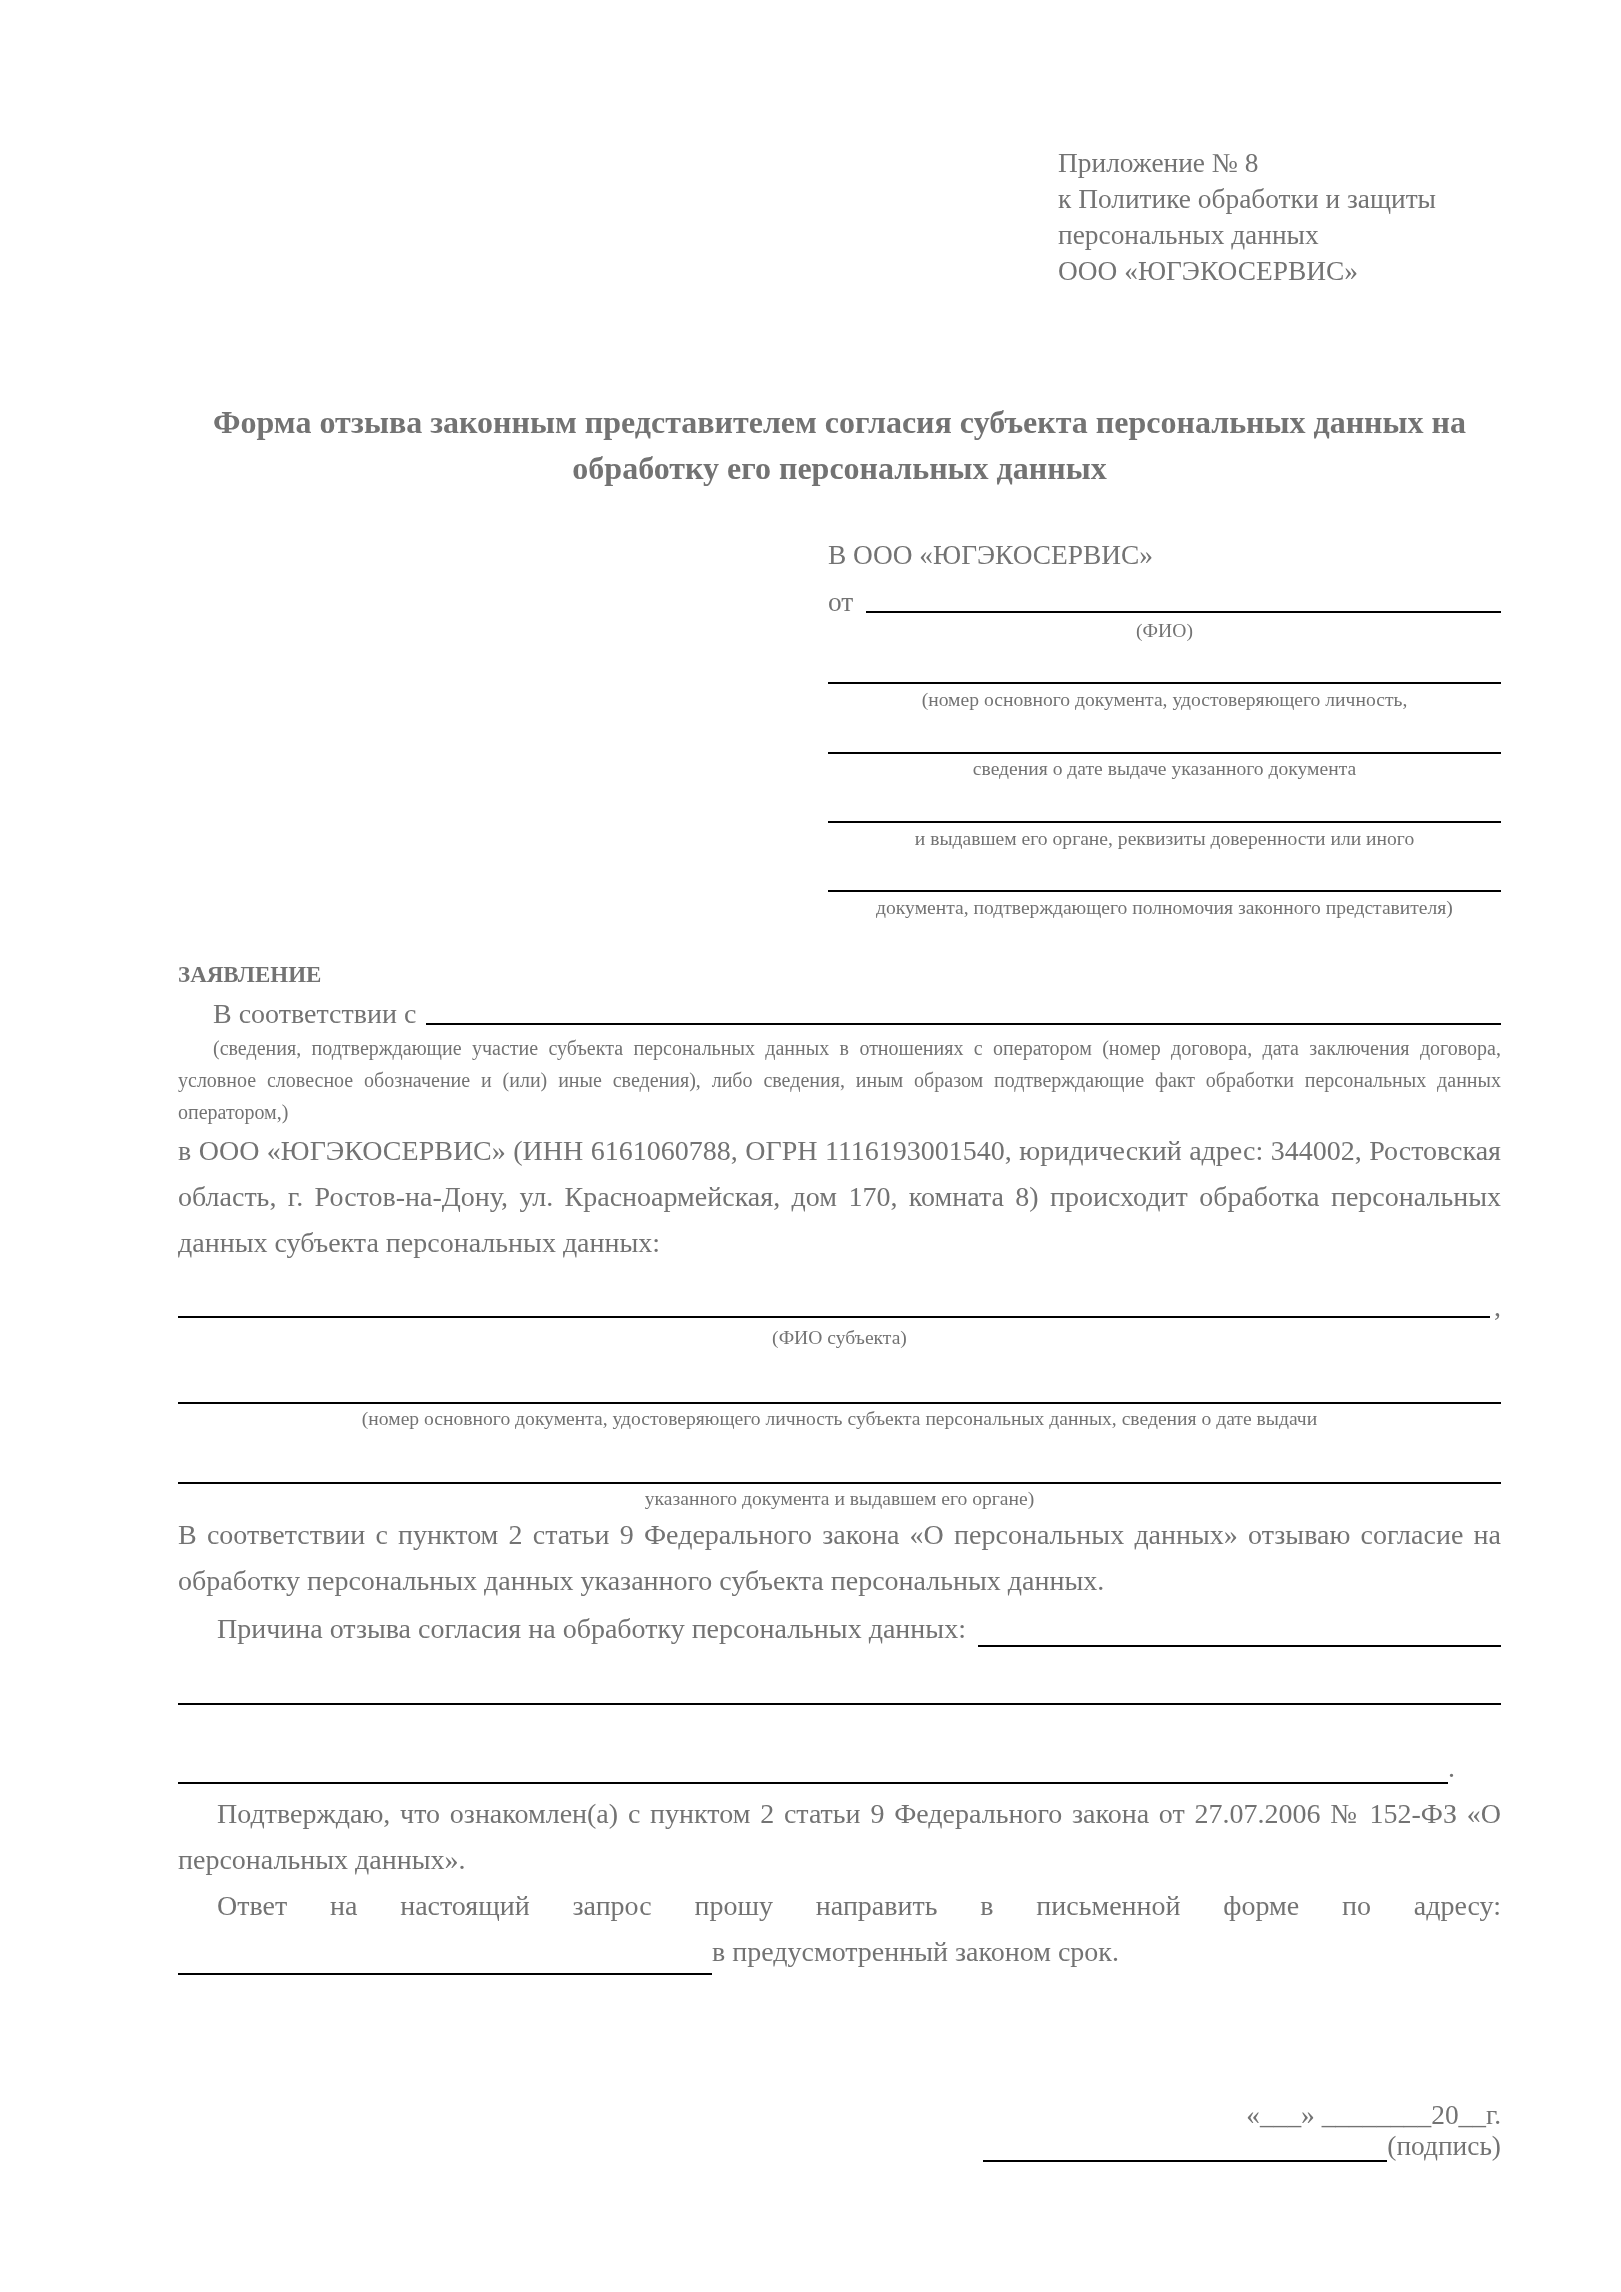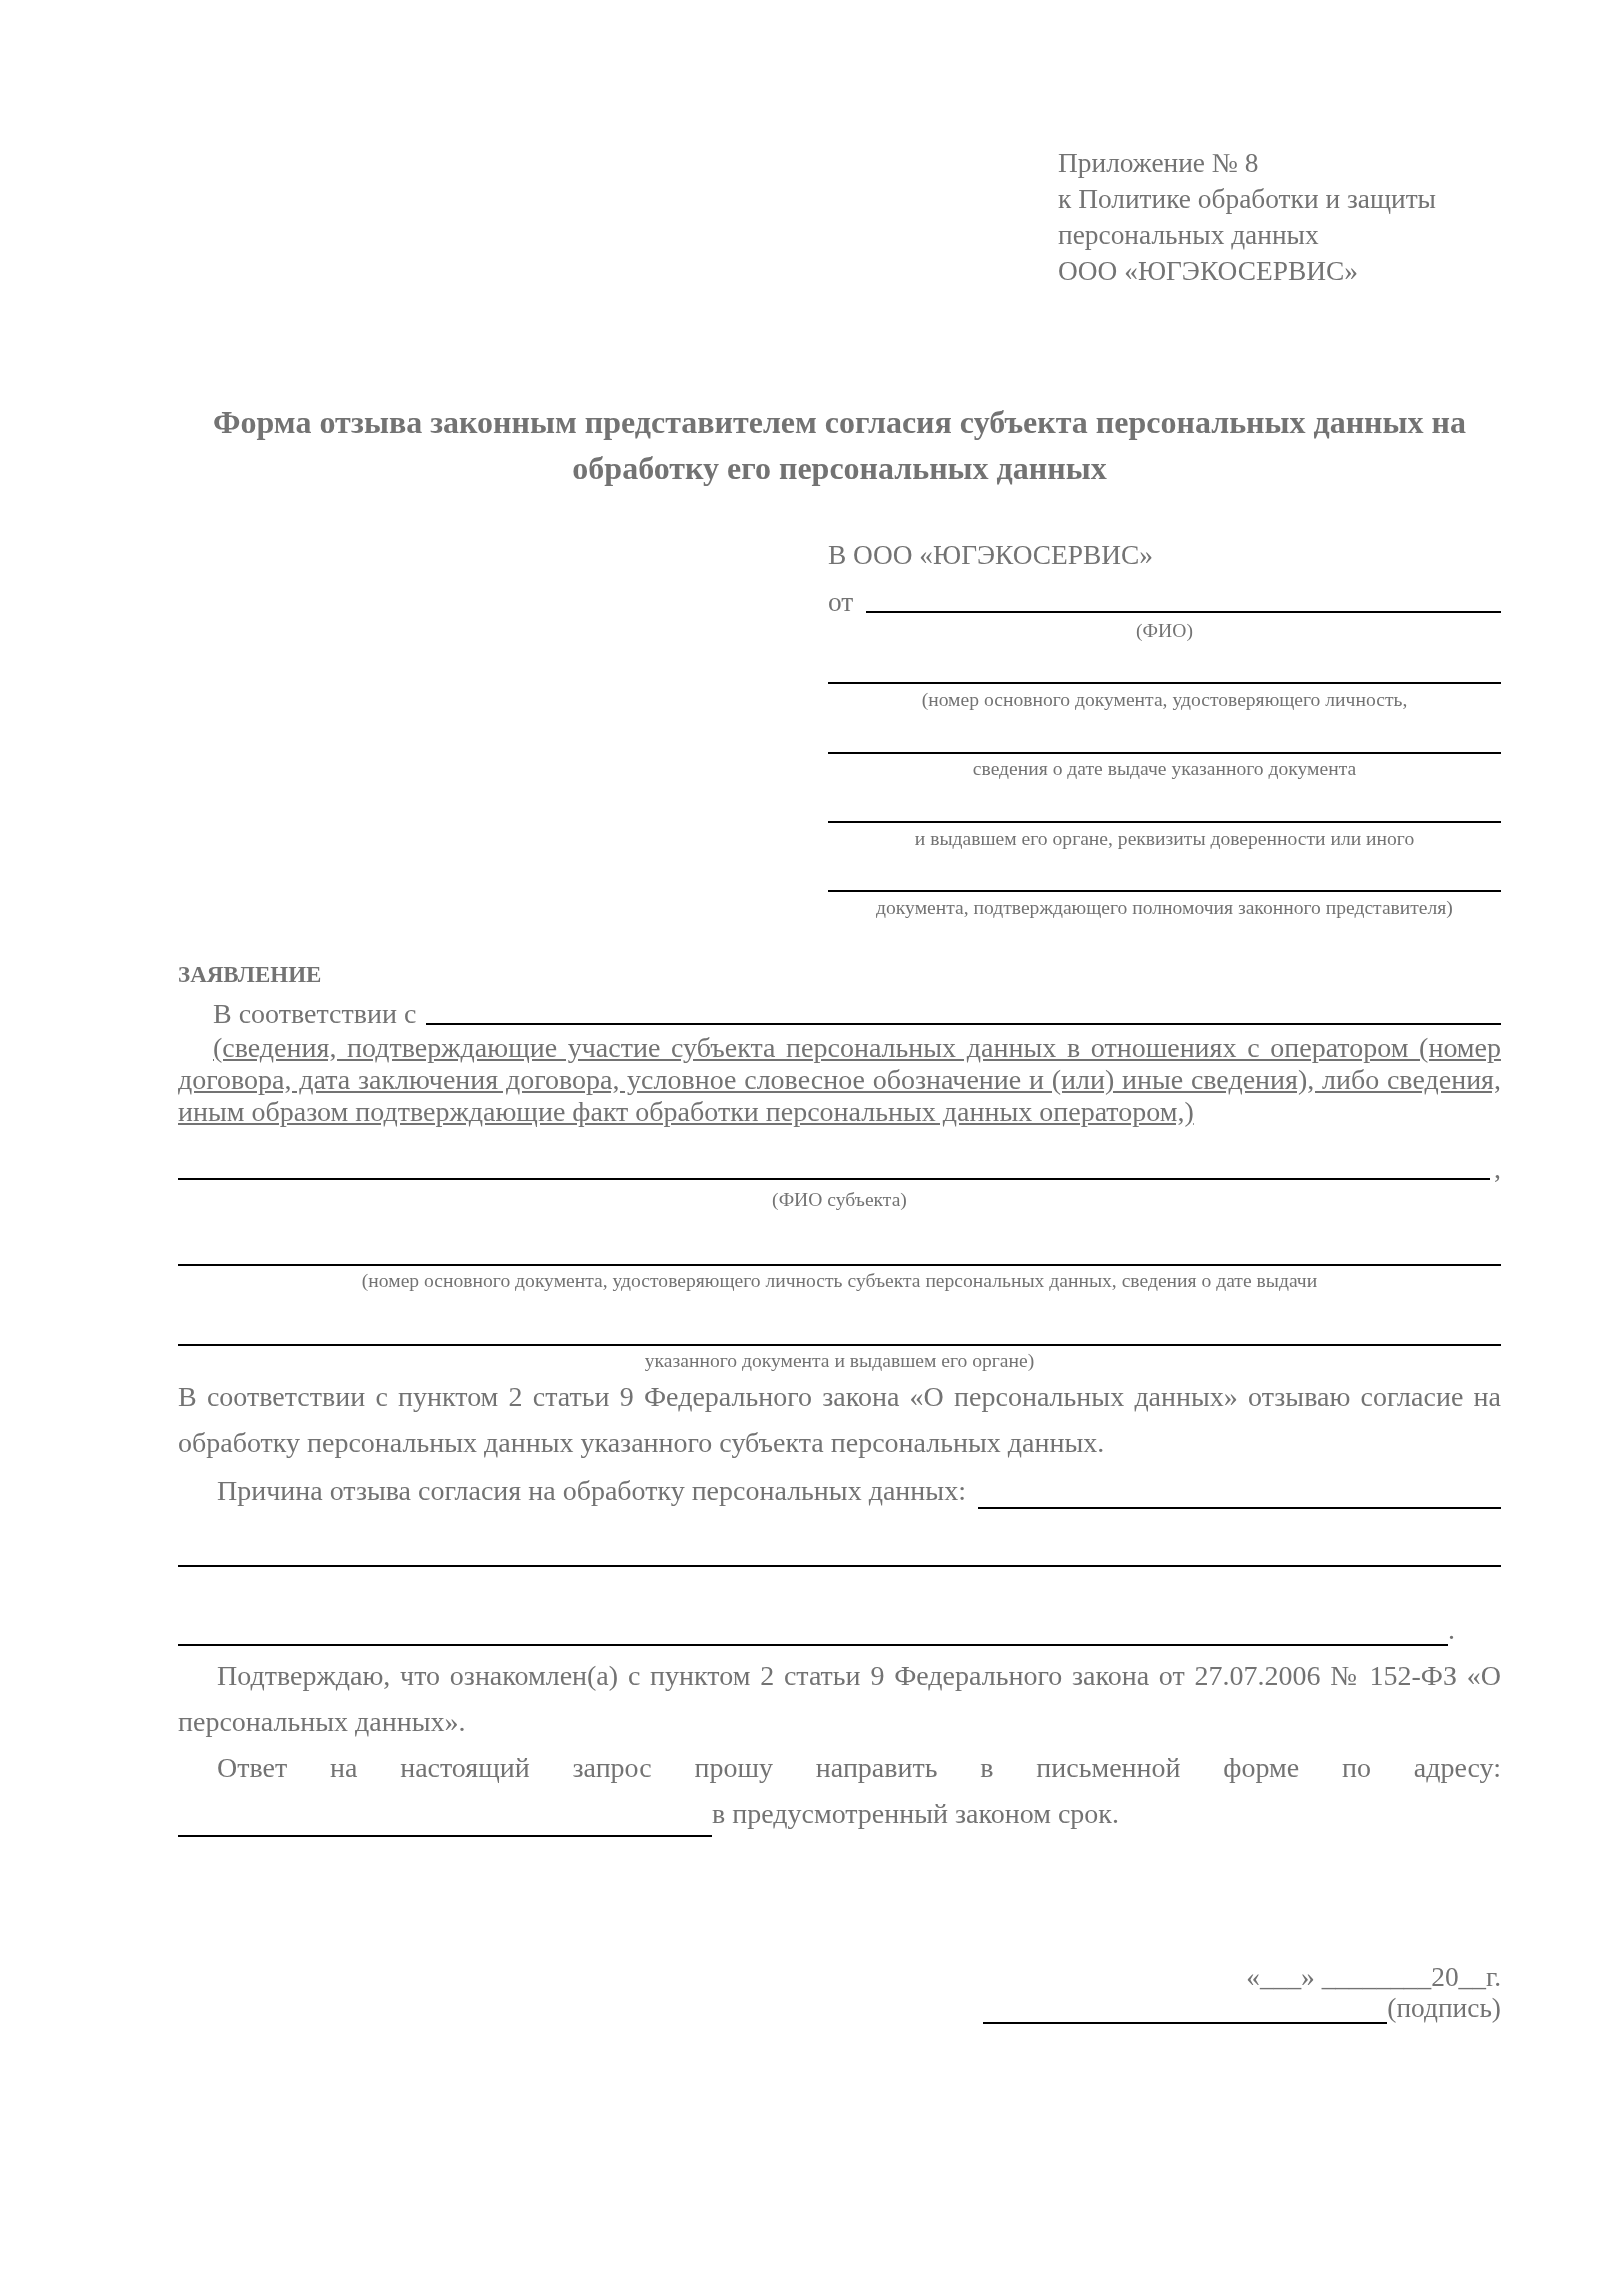--- a/index.html
+++ b/index.html
@@ -39,26 +39,25 @@
   .caption { font-size: 19.6px; line-height: 25.5px; text-align: center; }
   .rule { border-bottom: 2px solid #000; height: 2px; }
   .blank-group { margin-top: 39px; }
   .blank-group .caption { margin-top: 2.9px; }
 
   
   .statement-heading { font-size: 23px; margin-top: 41px; font-weight: bold; }
   .accord-row { display: flex; align-items: flex-end; margin-top: 9.8px; }
   .accord-row .label { margin-left: 35px; margin-right: 9.8px; white-space: nowrap; }
   .small-note {
-    font-size: 28px;
+    font-size: 20px;
     line-height: 32px;
     text-align: justify;
     text-indent: 35px;
     margin-top: 2px;
-    text-decoration: underline;
   }
   .para { line-height: 46px; text-align: justify; }
   .para.indent { text-indent: 39px; }
 
   .line-row { display: flex; align-items: flex-end; }
   .line-row .tail { margin-left: 3.9px; }
   .fio-row { margin-top: 25.5px; }
   .mid-caption { margin-top: 2px; }
   .doc-rule { margin-top: 51px; }
 
@@ -133,20 +132,21 @@
 
     <div class="statement-heading">ЗАЯВЛЕНИЕ</div>
 
     <div class="accord-row">
       <span class="label">В соответствии с</span>
       <span class="fill"></span>
     </div>
 
     <div class="small-note">(сведения, подтверждающие участие субъекта персональных данных в отношениях с оператором (номер договора, дата заключения договора, условное словесное обозначение и (или) иные сведения), либо сведения, иным образом подтверждающие факт обработки персональных данных оператором,)</div>
 
+    <div class="para">в ООО «ЮГЭКОСЕРВИС» (ИНН 6161060788, ОГРН 1116193001540, юридический адрес: 344002, Ростовская область, г. Ростов-на-Дону, ул. Красноармейская, дом 170, комната 8) происходит обработка персональных данных субъекта персональных данных:</div>
 
     <div class="line-row fio-row">
       <span class="fill"></span>
       <span class="tail">,</span>
     </div>
     <div class="caption mid-caption">(ФИО субъекта)</div>
 
     <div class="rule doc-rule"></div>
     <div class="caption mid-caption">(номер основного документа, удостоверяющего личность субъекта персональных данных, сведения о дате выдачи</div>
 

